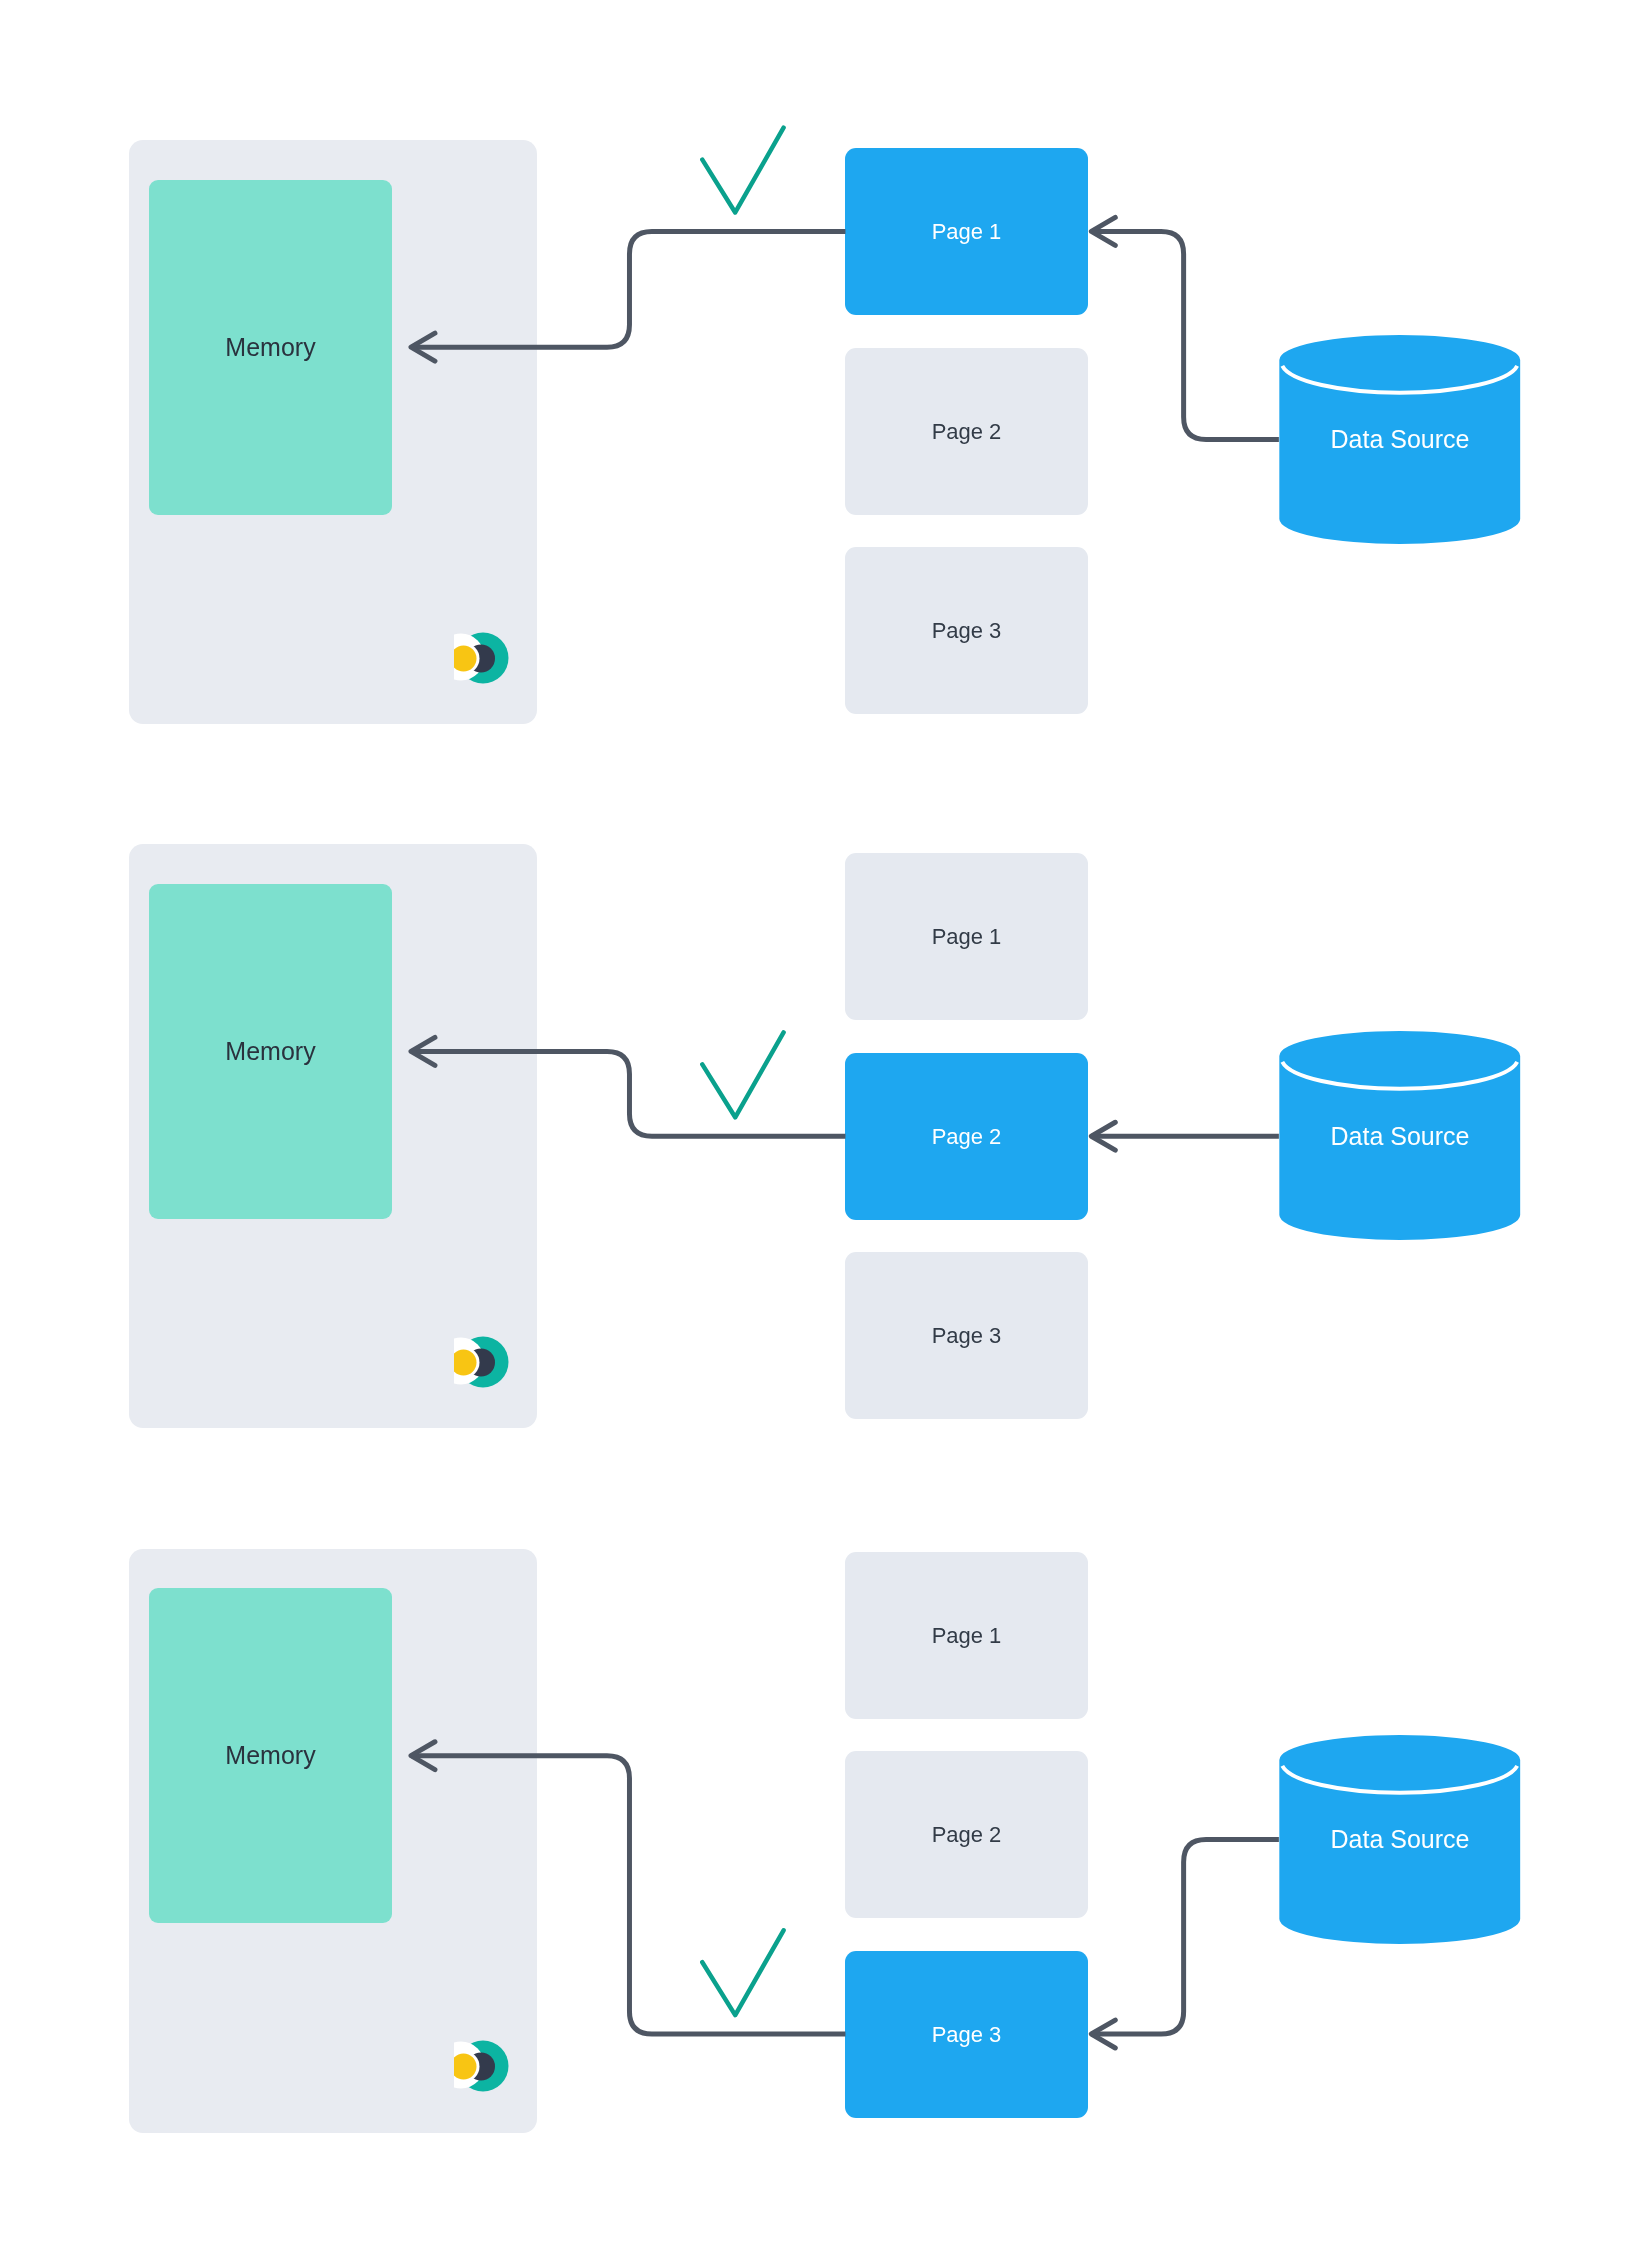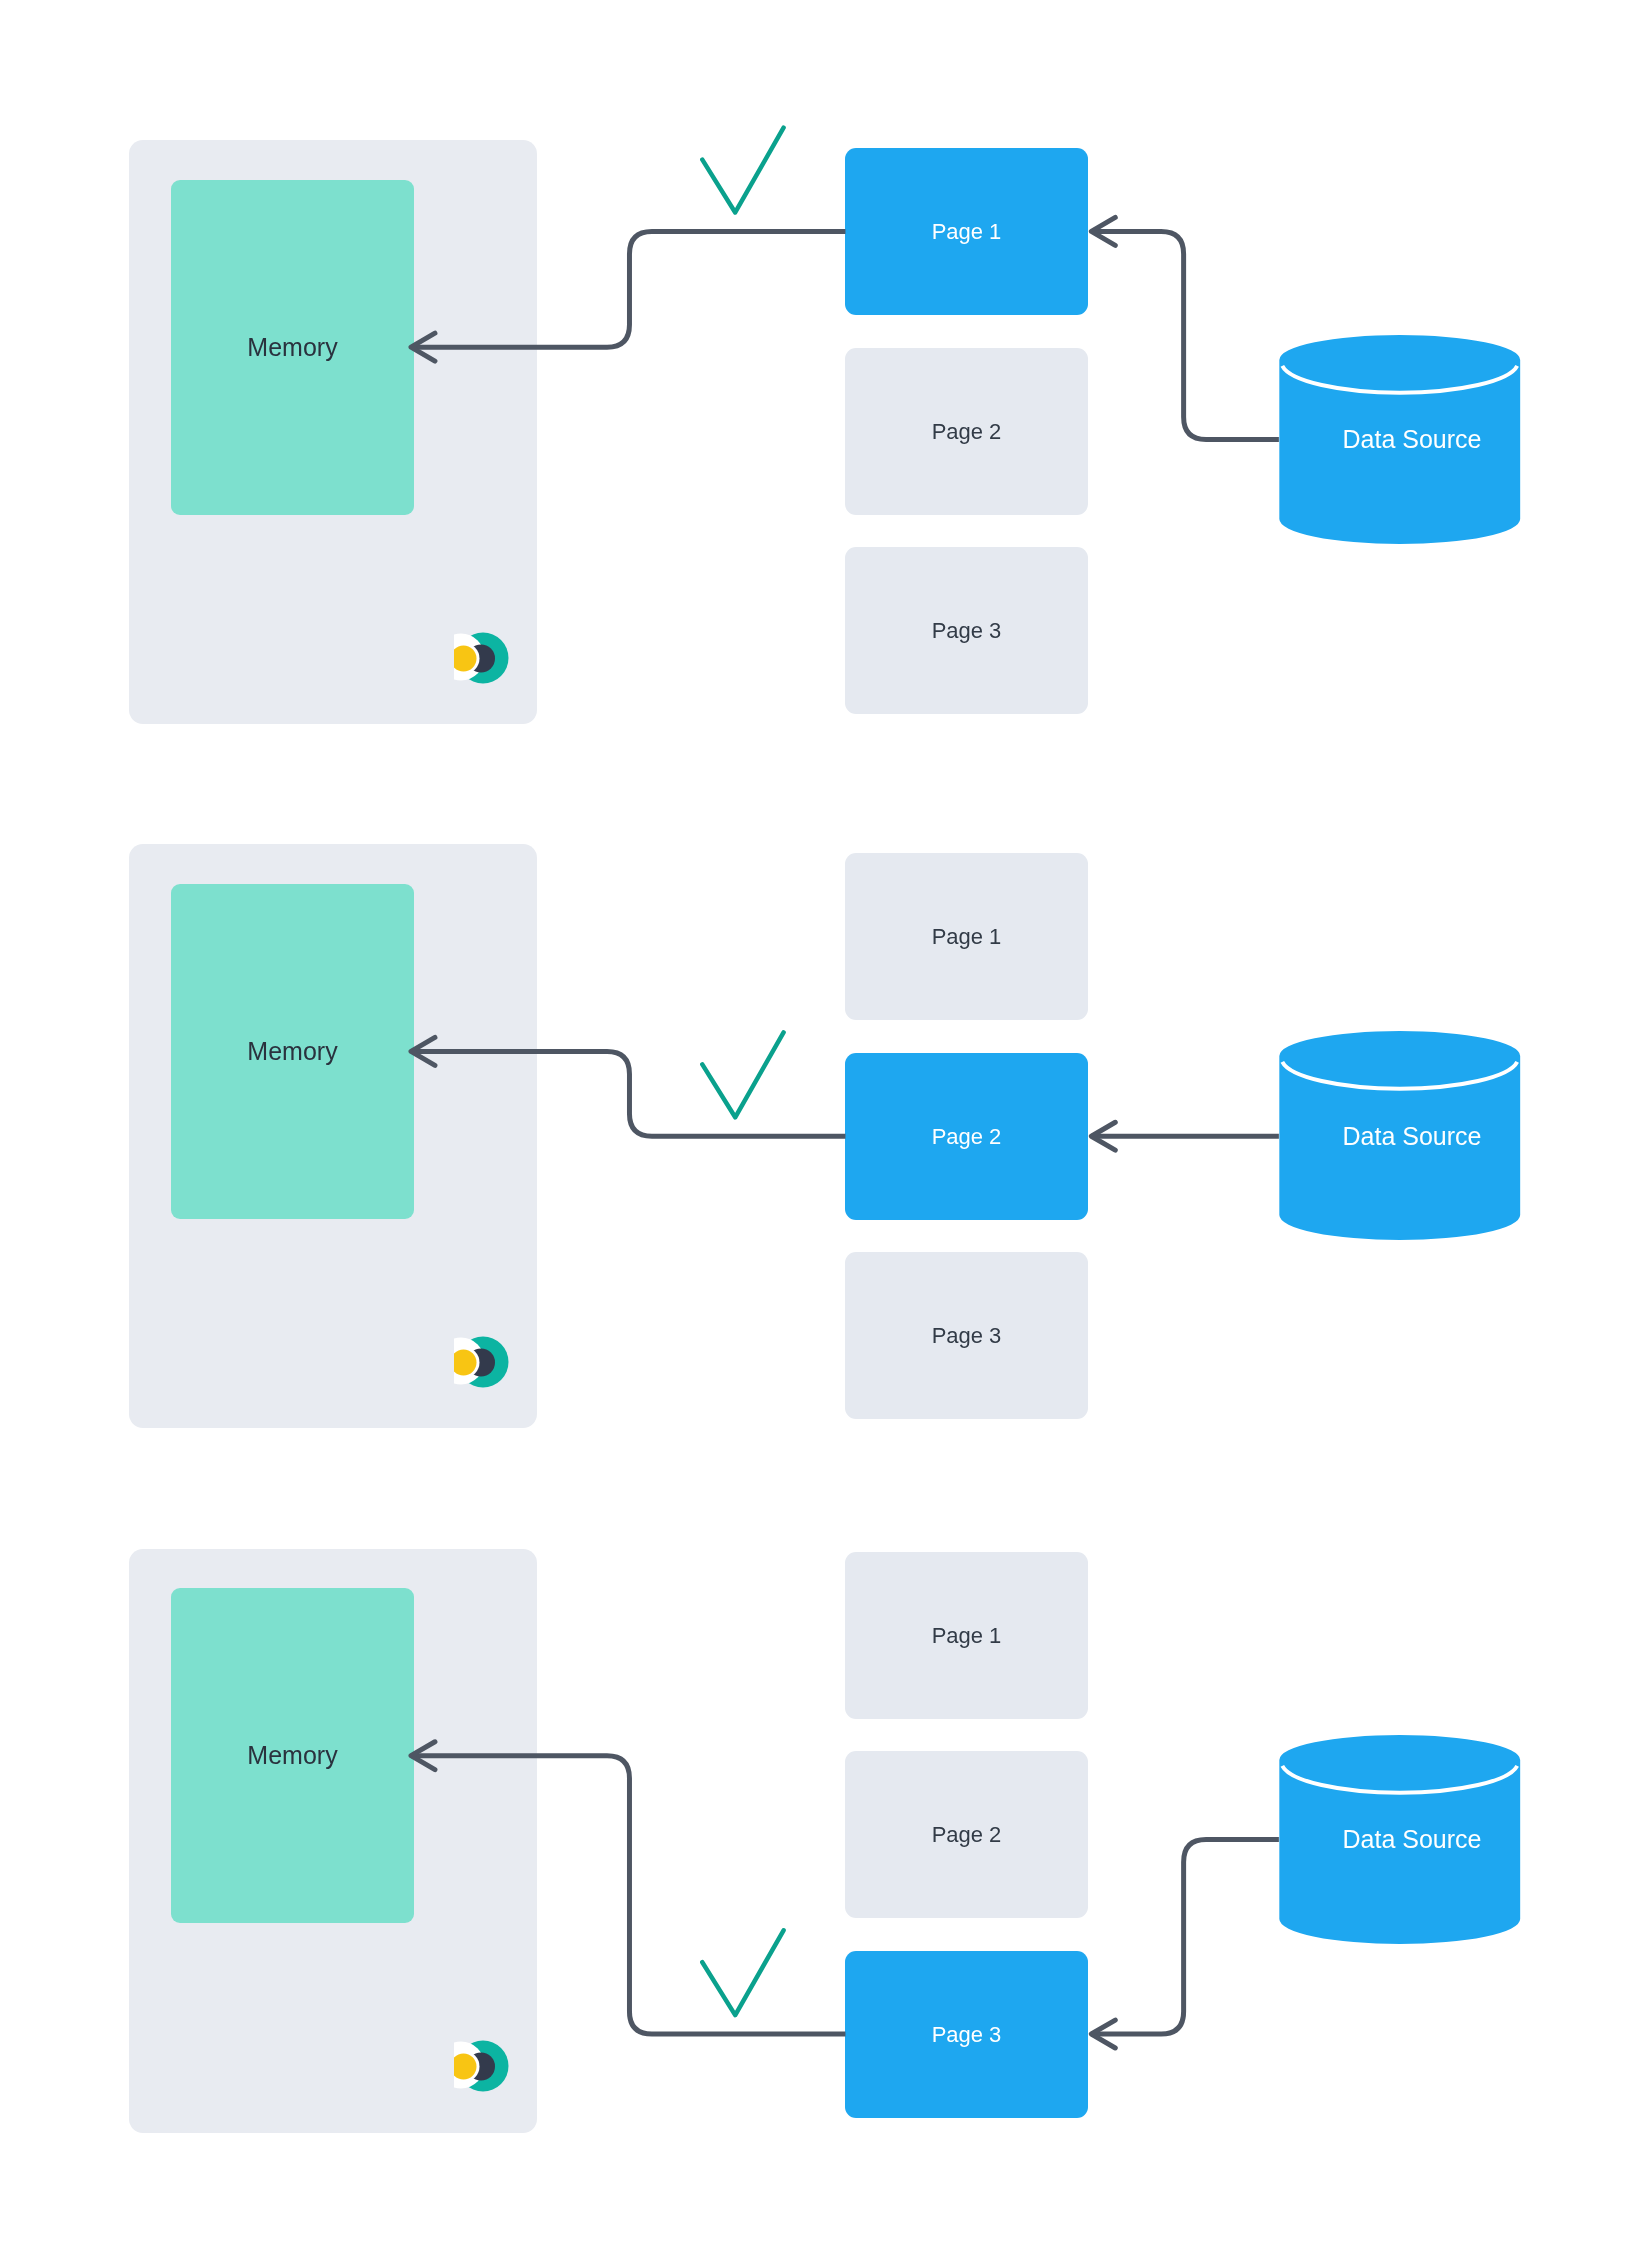--- a/index.html
+++ b/index.html
@@ -8,21 +8,21 @@
     width:1644px;height:2250px;
     background:var(--background,#fff);
     font-family:"Liberation Sans", sans-serif;
     overflow:hidden;
   }
   .panel{
     position:absolute;left:129px;width:408px;height:584px;
     background:var(--panel-bg,#e8ebf1);border-radius:14px;
   }
   .memory{
-    position:absolute;left:171px;width:243px;height:335px;
+    position:absolute;left:149px;width:243px;height:335px;
     background:var(--memory-fill,#7de0ce);border-radius:9px;
     display:flex;align-items:center;justify-content:center;
     color:var(--memory-text,#2a323e);font-size:25px;
   }
   .logo{position:absolute;left:454px;width:65px;height:55px;}
   .page{
     position:absolute;left:845px;width:243px;height:167px;
     background:var(--page-inactive-bg,#e5e9f0);border-radius:11px;
     display:flex;align-items:center;justify-content:center;
     color:var(--page-inactive-text,#323b47);font-size:22px;
@@ -30,21 +30,21 @@
   .page.active{
     background:var(--accent-blue,#1ea7f0);
     color:var(--page-active-text,#fff);
   }
   .cyl{position:absolute;left:1279px;width:242px;height:209px;}
   .cyl-fill{fill:var(--accent-blue,#1ea7f0);}
   .cyl-line{stroke:#ffffff;stroke-width:8;fill:none;}
   .ds-label{
     position:absolute;left:1279px;width:242px;height:35px;
     display:flex;align-items:center;justify-content:center;
-    color:var(--datasource-text,#fff);font-size:25px;padding-left:12px;
+    color:var(--datasource-text,#fff);font-size:25px;
   }
   .wires{position:absolute;left:0;top:0;width:1644px;height:2250px;}
   .wire{stroke:var(--arrow,#4e5663);stroke-width:10;fill:none;}
   .head{stroke:var(--arrow,#4e5663);stroke-width:10;fill:none;stroke-linecap:round;stroke-linejoin:round;}
   .check{stroke:var(--check,#0aa18d);stroke-width:9;fill:none;stroke-linecap:round;stroke-linejoin:round;}
   
   .s0 .panel{top:140px;}   .s0 .memory{top:180px;}  .s0 .logo{top:631px;}
   .s0 .p0{top:148px;} .s0 .p1{top:348px;} .s0 .p2{top:547px;}
   .s0 .cyl{top:335px;} .s0 .ds-label{top:422px;}
   .s1 .panel{top:844px;}  .s1 .memory{top:884px;} .s1 .logo{top:1335px;}

